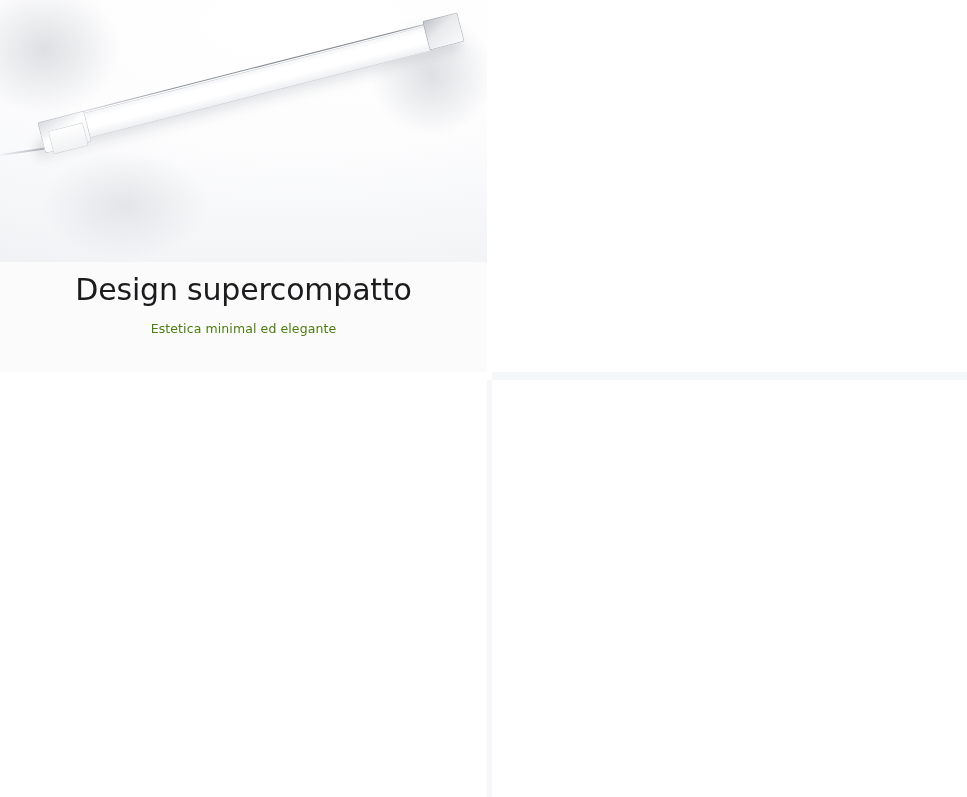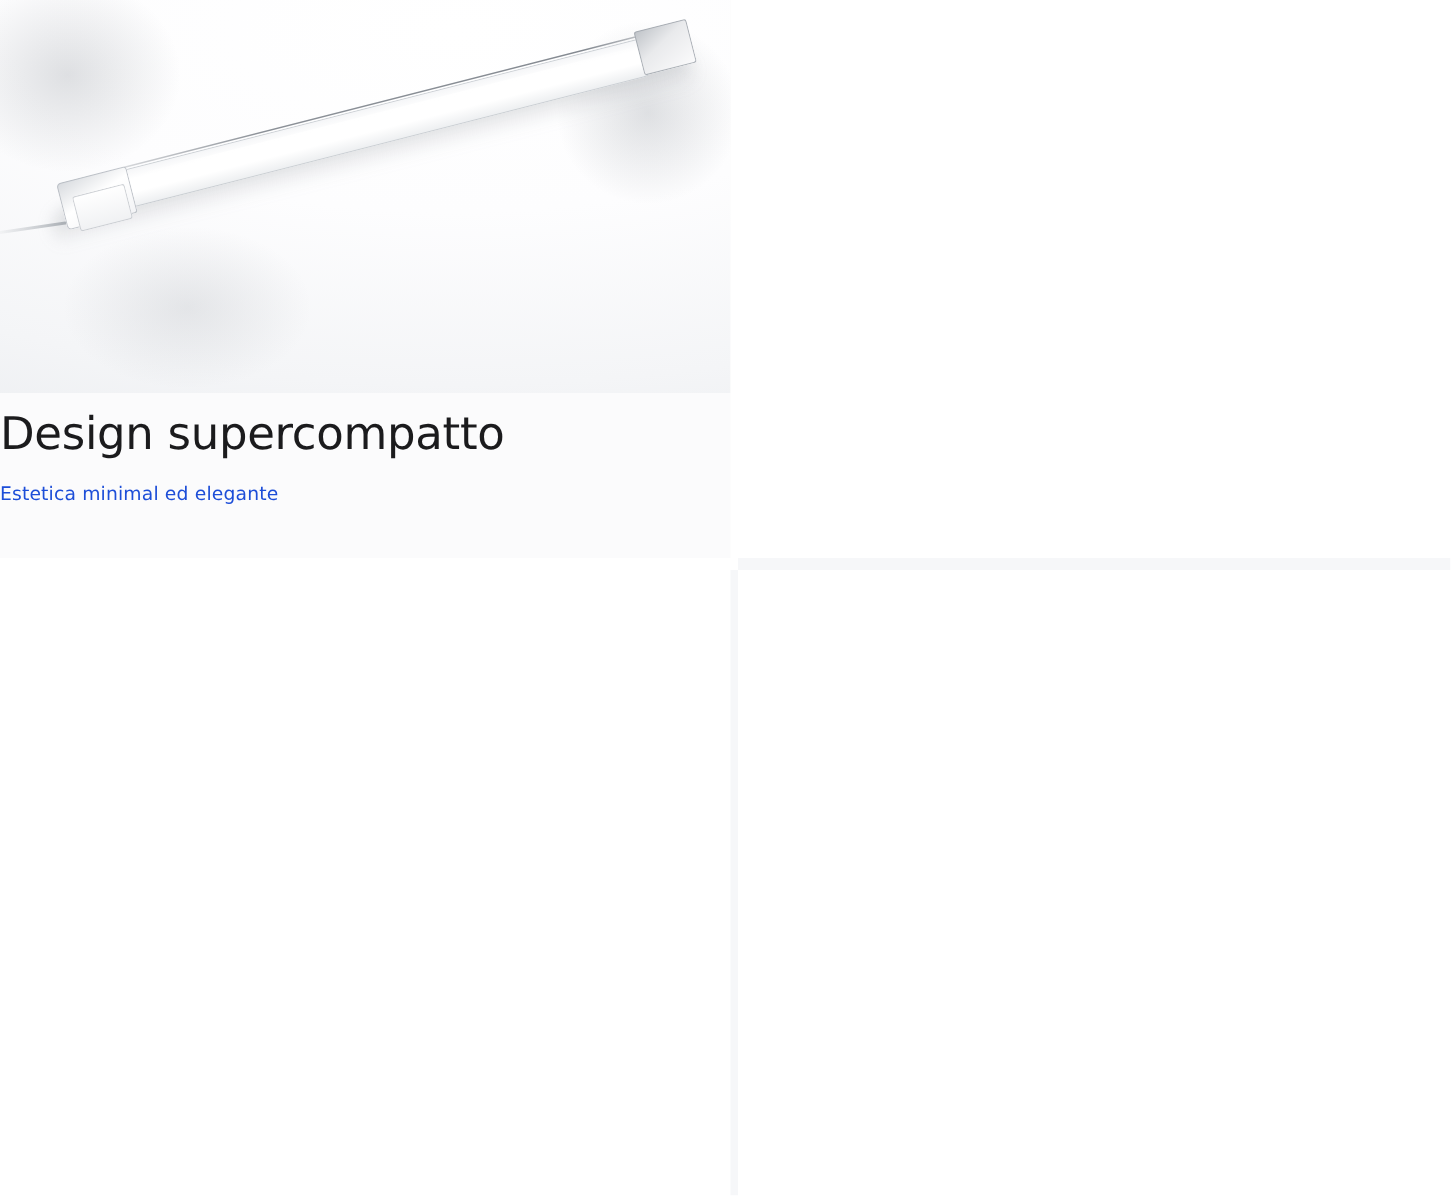--- a/index.html
+++ b/index.html
@@ -133,40 +133,40 @@
     width: 56px; height: 1.6px;
     background: linear-gradient(90deg, rgba(175,180,186,0.05), rgba(150,156,163,0.9));
     transform: rotate(6deg);
   }
 
   
   .caption {
     position: absolute;
     left: 0;
     width: 100%;
-    text-align: left;
+    text-align: center;
   }
   .caption-top-row { top: 272px; }
 
   .title {
     margin: 0;
     font-family: "DejaVu Sans", sans-serif;
     font-weight: 400;
     font-size: 30px;
     line-height: 1.18;
     color: #1b1b1d;
     letter-spacing: -0.2px;
   }
   .subtitle {
     margin: 14px 0 0 0;
     font-family: "DejaVu Sans", sans-serif;
     font-weight: 400;
     font-size: 12.5px;
     line-height: 1.3;
-    color: #1d4ed8;
+    color: #4d7c0f;
     letter-spacing: 0.1px;
   }
 
   .gutter { background: #ffffff; }
 </style>
 </head>
 <body>
 
 <div class="feature-grid">
 

